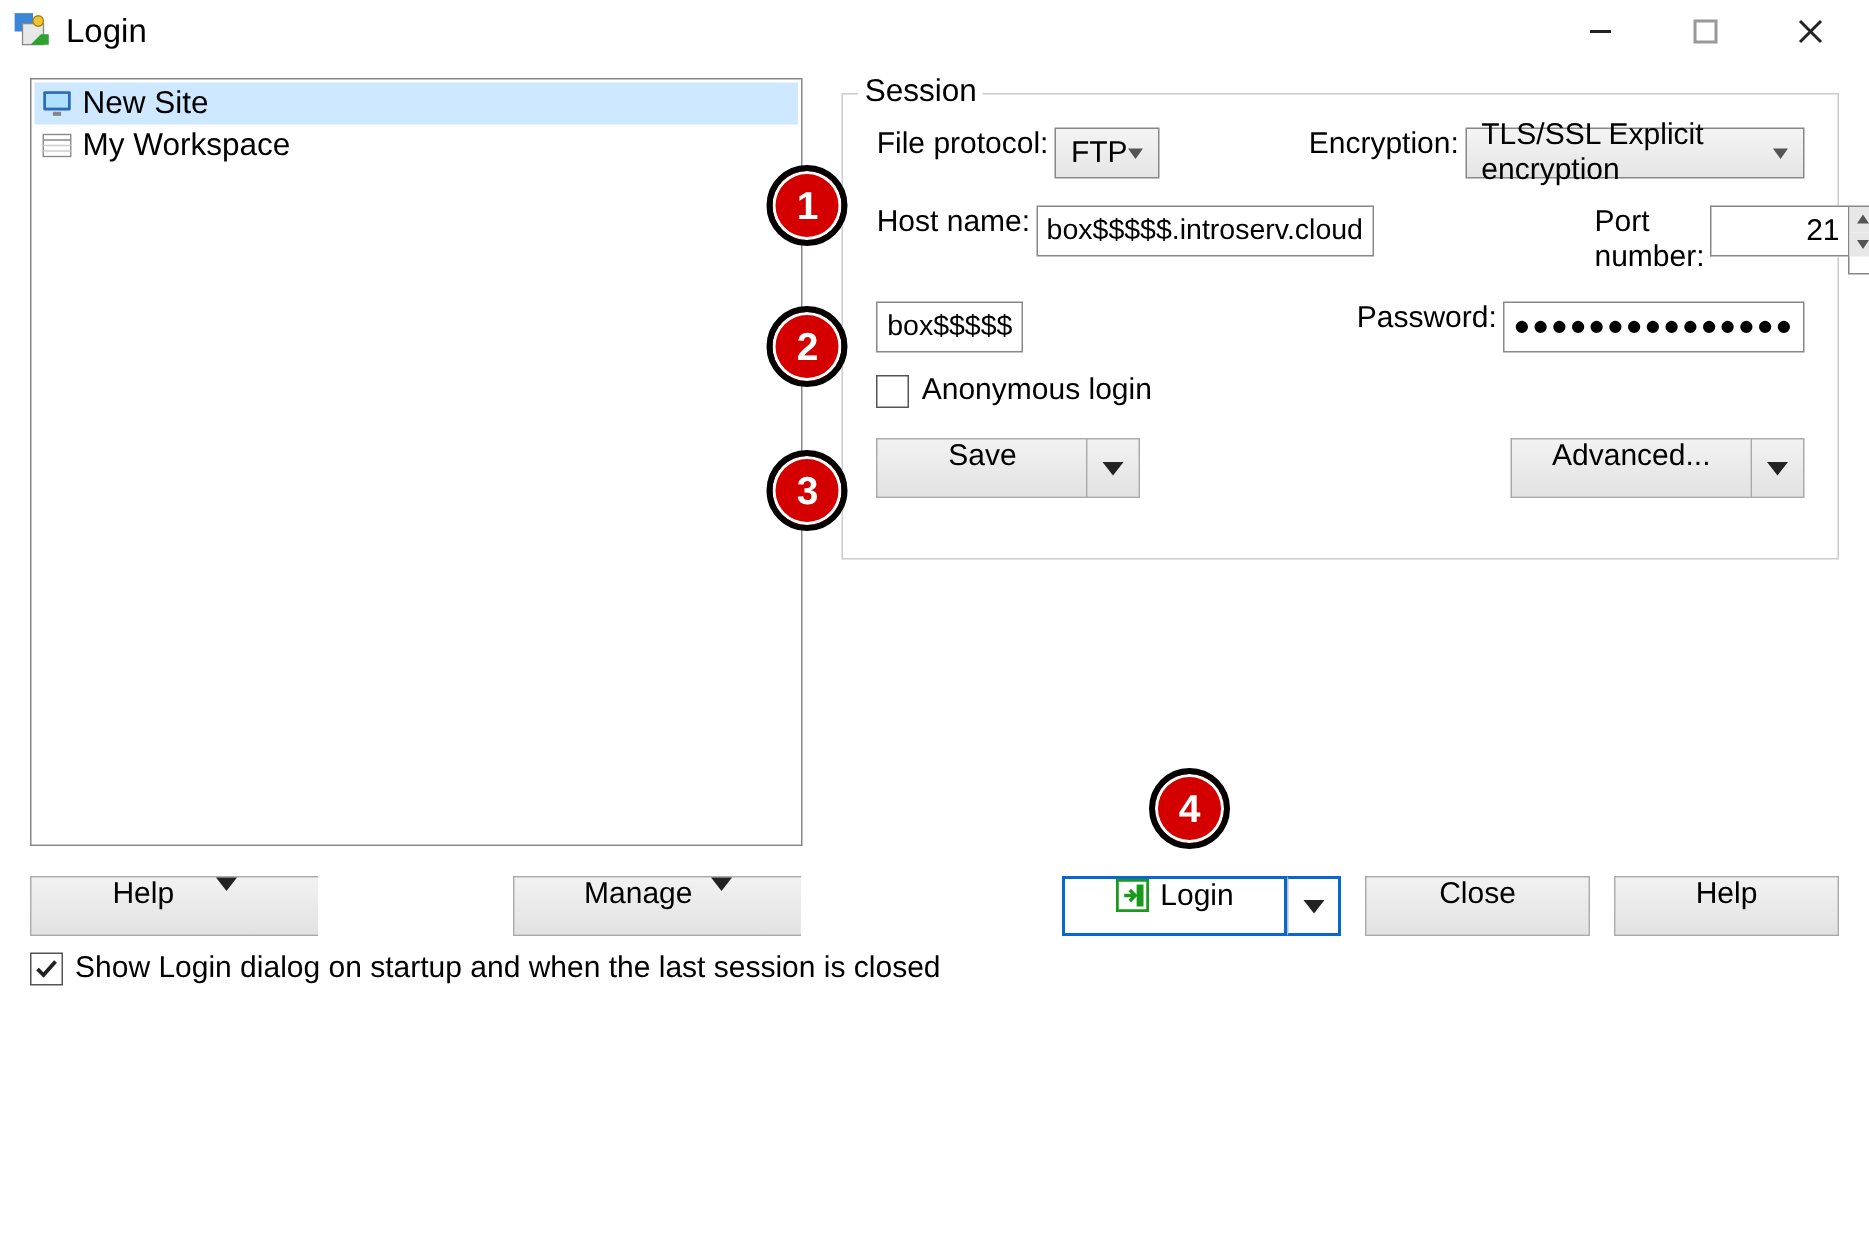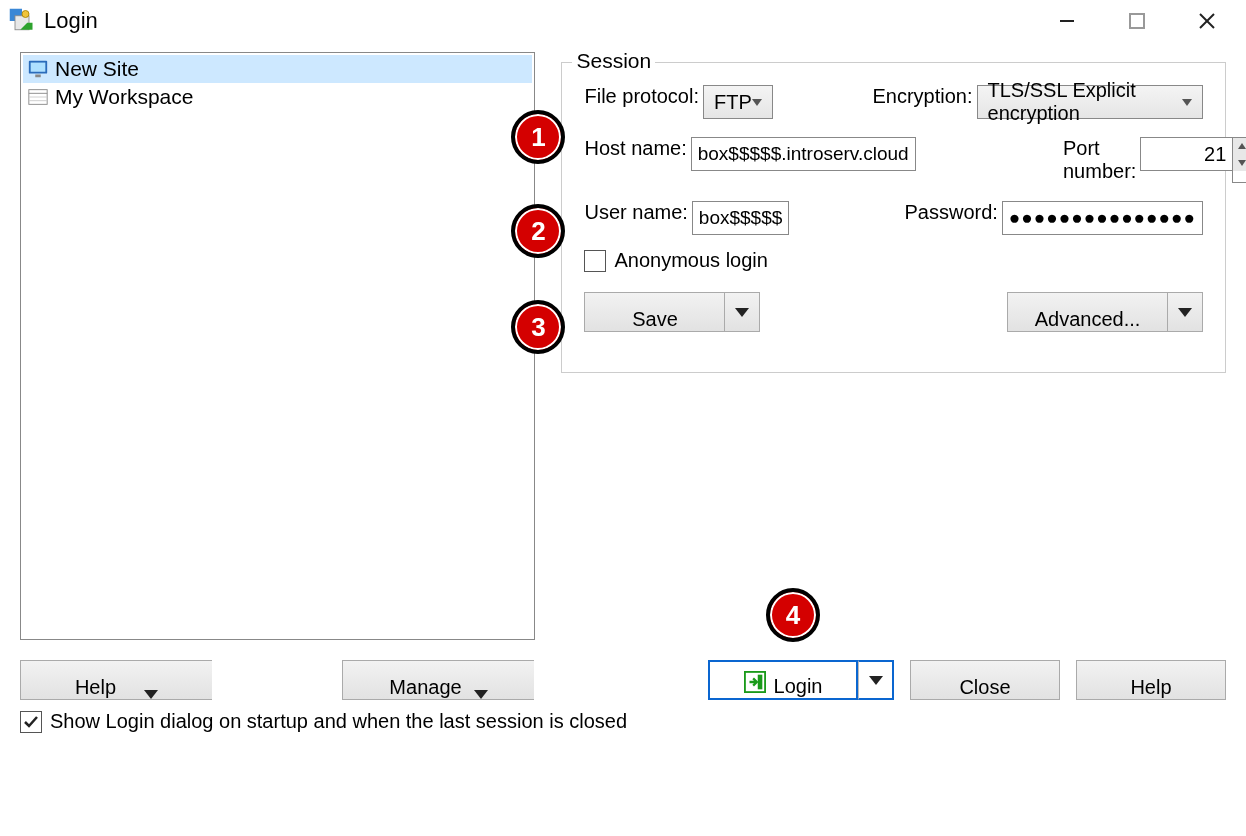--- a/index.html
+++ b/index.html
@@ -26,21 +26,21 @@
   .titlebar .title { font-size: 22px; }
   .win-controls { margin-left: auto; display:flex; align-items:center; }
   .win-btn { width: 70px; height: 40px; display:flex; align-items:center; justify-content:center; font-size:20px; }
   .content {
     padding: 10px 20px 10px 20px;
     display: flex;
     gap: 26px;
   }
   .site-list {
     width: 520px;
-    height: 588px;
+    height: 512px;
     border: 1px solid #888;
     background: #fff;
     padding: 2px;
   }
   .site-item {
     display:flex; align-items:center;
     padding: 2px 4px;
     gap: 6px;
     font-size: 21px;
   }
@@ -90,21 +90,21 @@
     font-size:20px;
   }
   .spinner-btns { display:flex; flex-direction:column; border:1px solid #888;}
   .spinner-btns div{ height:16.5px; width:18px; background:#e8e8e8; display:flex;align-items:center;justify-content:center;font-size:10px;}
   .checkbox-row { display:flex; align-items:center; gap:8px; margin: 12px 0 20px 0; font-size:20px;}
   .chk { width:22px; height:22px; border:1px solid #555; display:flex;align-items:center;justify-content:center;}
   .btn {
     background: linear-gradient(#f2f2f2,#e2e2e2);
     border:1px solid #aaa;
     height:40px;
-    display:flex; align-items:flex-end; justify-content:center;
+    display:flex; align-items:flex-start; justify-content:center;
     font-size:20px;
     padding: 0 25px;
   }
   .btn-split-wrap { display:flex; }
   .btn-split-wrap .btn { border-right:none; }
   .btn-caret-inner{border:1px solid #aaa;background:linear-gradient(#f2f2f2,#e2e2e2);height:40px;width:36px;display:flex;align-items:center;justify-content:center;}
   .bottom-row {
     padding: 10px 20px 4px 20px;
     display:flex;
     gap: 130px;
@@ -229,21 +229,20 @@
               <div>
                   <span class="caret-dn-sm2"></span>
                 </div>
             </div>
           </div>
         </div>
       </div>
 
       <div class="row" style="margin-top:18px;">
         <div class="field" style="width:300px;">
-          <label>User name:</label>
           <div class="input">
             <span>box$$$$$</span>
           </div>
         </div>
         <div class="field" style="flex:1;">
           <label>Password:</label>
           <div class="input">
             <span style="letter-spacing:1px;">●●●●●●●●●●●●●●●</span>
           </div>
         </div>

